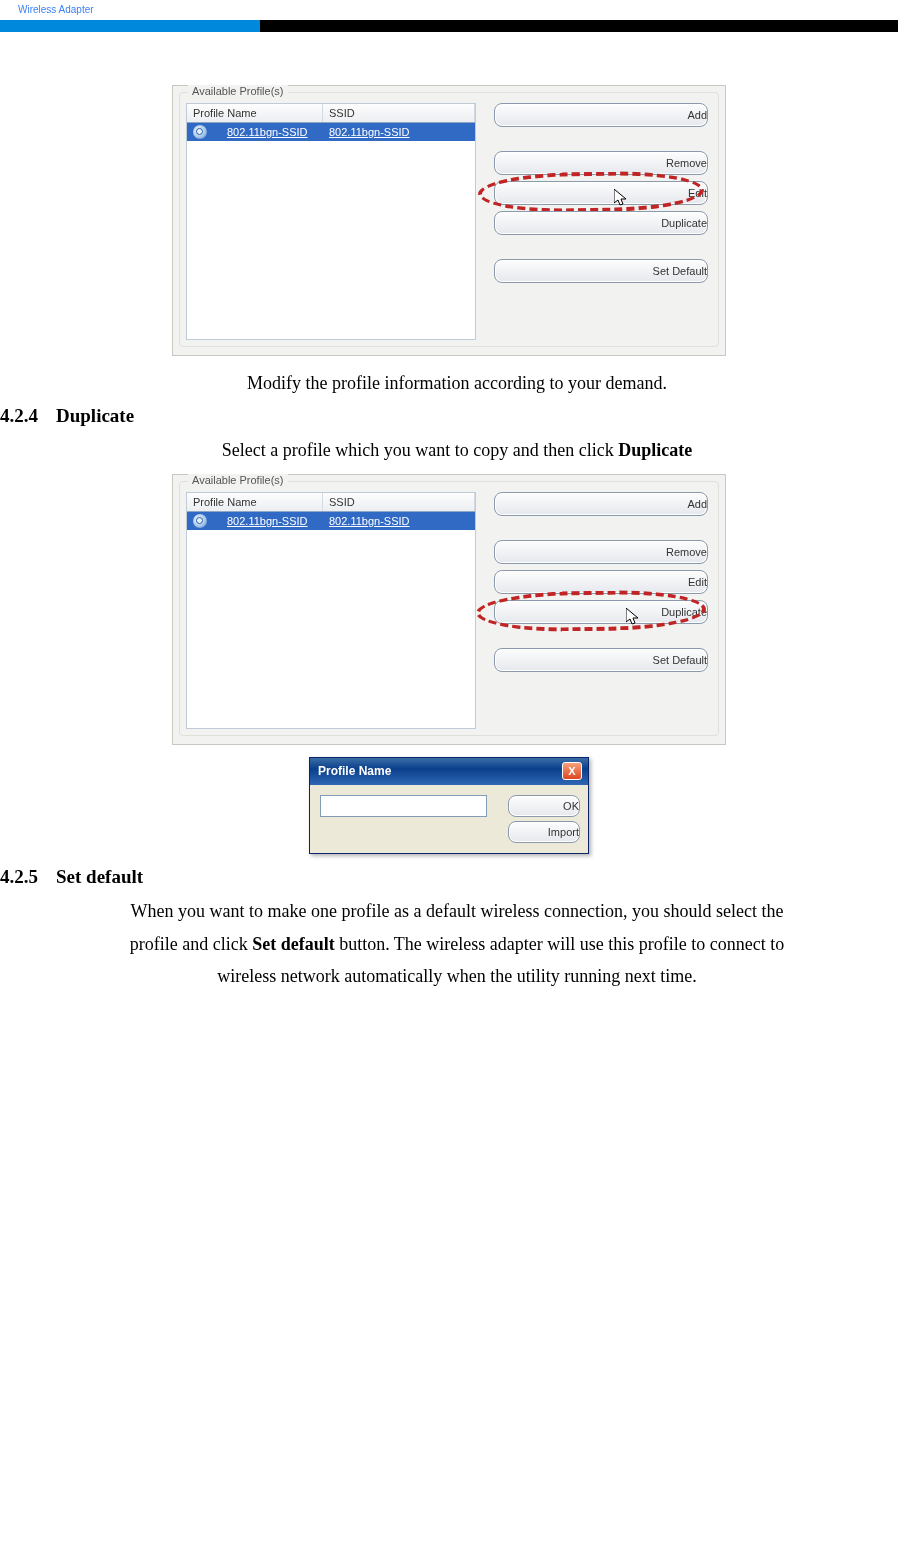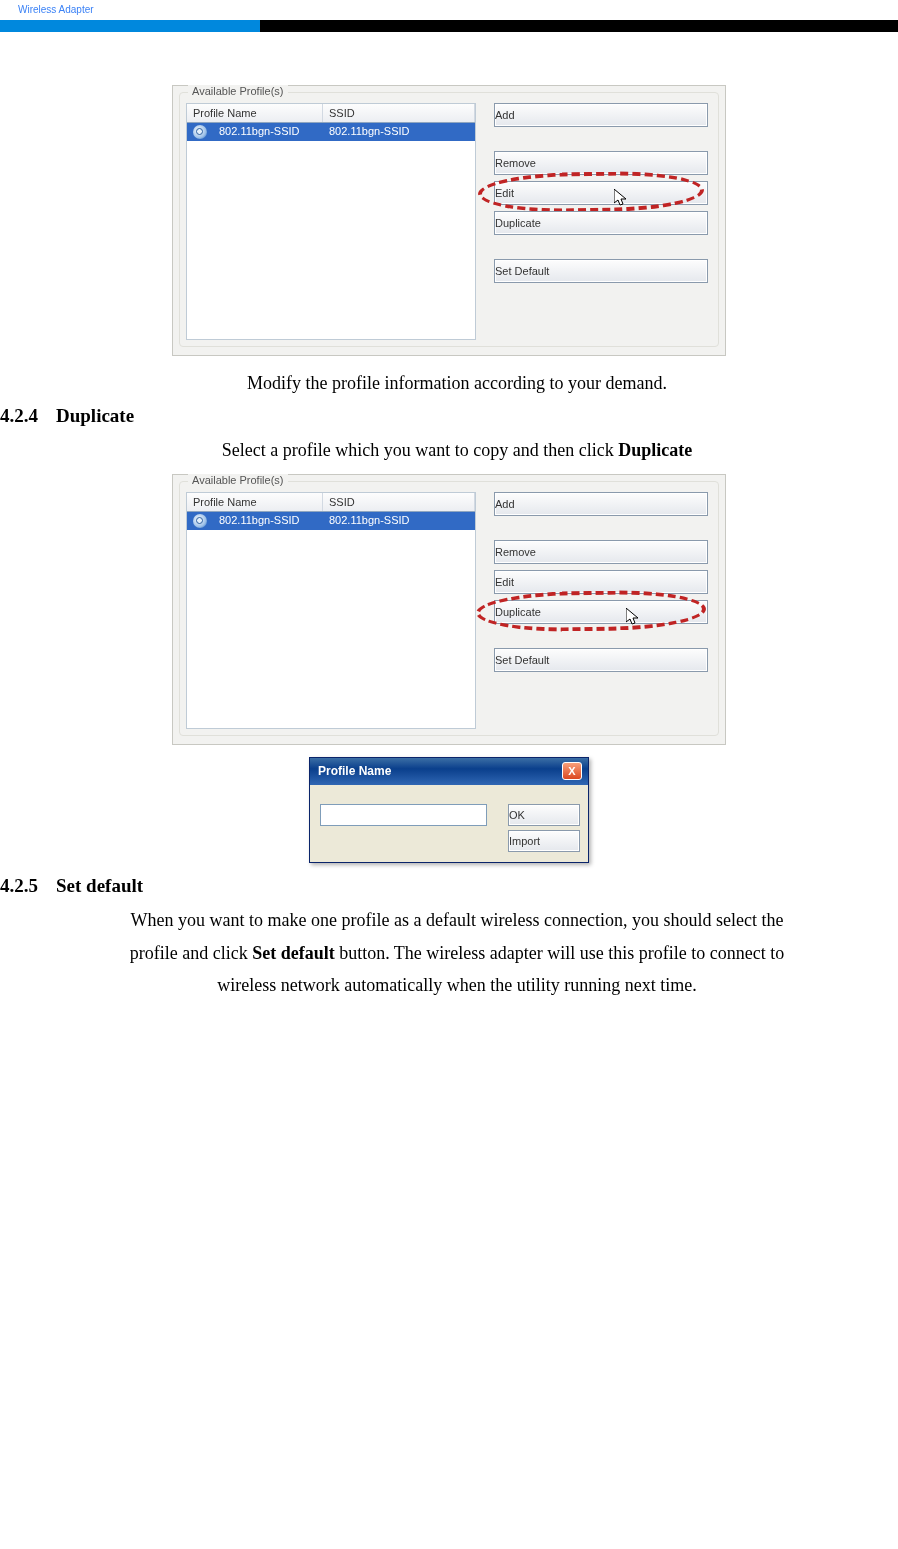--- a/index.html
+++ b/index.html
@@ -19,40 +19,40 @@
     .shot-wrap { display: flex; justify-content: center; margin: 8px 0 12px; }
     .shot-panel { background: #f2f2f0; border: 1px solid #c8c8c2; width: 554px; padding: 6px 6px 8px 6px; font-family: Tahoma, Arial, sans-serif; font-size: 11px; color: #444; }
     .shot-group { border: 1px solid #e0e0da; border-radius: 4px; padding-top: 8px; position: relative; height: 255px; }
     .group-title { position: absolute; top: -8px; left: 8px; background: #f2f2f0; padding: 0 4px; font-size: 11px; color: #555; }
     .shot-inner { display: flex; height: 100%; }
     .list-col { flex: 0 0 290px; margin: 2px 6px 6px 6px; border: 1px solid #bfcbd6; background: #fff; }
     .list-head { display: flex; background: linear-gradient(#fdfdfd, #eceef2); border-bottom: 1px solid #8fa6c0; font-size: 11px; color: #333; }
     .list-head-cell { padding: 3px 6px; border-right: 1px solid #d2d9e2; flex: 1; }
     .list-head-cell:first-child { flex: 0 0 136px; }
     .list-row { display: flex; background: #316ac5; color: #fff; font-size: 11px; }
-    .list-row-cell { padding: 2px 6px; flex: 1; display: flex; gap: 12px; }
+    .list-row-cell { padding: 2px 6px; flex: 1; display: flex; align-items: center; gap: 20px; text-decoration: underline; }
     .list-row-cell:first-child { flex: 0 0 136px; }
     .row-icon { width: 14px; height: 14px; background: radial-gradient(circle at 40% 40%, #fff, #9cc0e8 60%, #3a78c2 90%); border-radius: 50%; position: relative; }
     .row-icon::after { content: ''; position: absolute; width: 5px; height: 5px; border: 1px solid #2a5fa0; border-radius: 50%; top: 3px; left: 3px; background: #e5f0fb; }
 
     .btn-col { flex: 1; padding: 2px 10px 0 12px; display: flex; flex-direction: column; gap: 6px; }
-    .xp-btn { height: 24px; border: 1px solid #8a9aac; border-radius: 0; background: linear-gradient(#fdfdfd, #e5e8ed); color: #333; font-size: 11px; text-align: left; line-height: 22px; box-shadow: inset 0 0 0 1px #fff; position: relative; }
+    .xp-btn { height: 24px; border: 1px solid #8a9aac; border-radius: 8px; background: linear-gradient(#fdfdfd, #e5e8ed); color: #333; font-size: 11px; text-align: right; line-height: 22px; box-shadow: inset 0 0 0 1px #fff; position: relative; }
     .btn-gap { height: 12px; }
     .highlight-ring { position: absolute; border: 4px dashed #c02424; border-radius: 50% / 60%; pointer-events: none; }
     .ring-edit { width: 226px; height: 40px; top: -9px; left: -16px; transform: rotate(-1deg); }
     .ring-dup { width: 230px; height: 40px; top: -9px; left: -18px; transform: rotate(-1deg); }
     .cursor-arrow { position: absolute; width: 0; height: 0; pointer-events: none; }
     .cursor-arrow svg { position: absolute; width: 16px; height: 20px; }
 
     
     .popup-wrap { display: flex; justify-content: center; margin: 6px 0 8px; }
     .popup-box { width: 280px; font-family: Tahoma, Arial, sans-serif; font-size: 11px; border: 1px solid #0a246a; background: #ece9d8; box-shadow: 2px 2px 4px rgba(0,0,0,0.3); }
     .popup-title { background: linear-gradient(#3b6ea5, #0a3f8c 40%, #2f66b3); color: #fff; font-weight: bold; font-size: 12px; padding: 4px 6px 5px 8px; display: flex; align-items: center; justify-content: space-between; }
     .close-btn { width: 20px; height: 18px; background: linear-gradient(#f8a07a, #dc4820); border: 1px solid #fff; border-radius: 3px; display: flex; align-items: center; justify-content: center; color: #fff; font-weight: bold; font-size: 11px; }
-    .popup-body { padding: 19px 8px 10px 10px; display: flex; gap: 21px; }
+    .popup-body { padding: 10px 8px 10px 10px; display: flex; gap: 21px; }
     .popup-input { flex: 1; height: 22px; border: 1px solid #7f9db9; background: #fff; }
     .popup-btns { display: flex; flex-direction: column; gap: 4px; }
     .popup-btns .xp-btn { width: 72px; height: 22px; line-height: 20px; }
   </style>
 </head>
 <body>
 
 <div class="header-bar">
   <span class="header-title">Wireless Adapter</span>
 </div>

